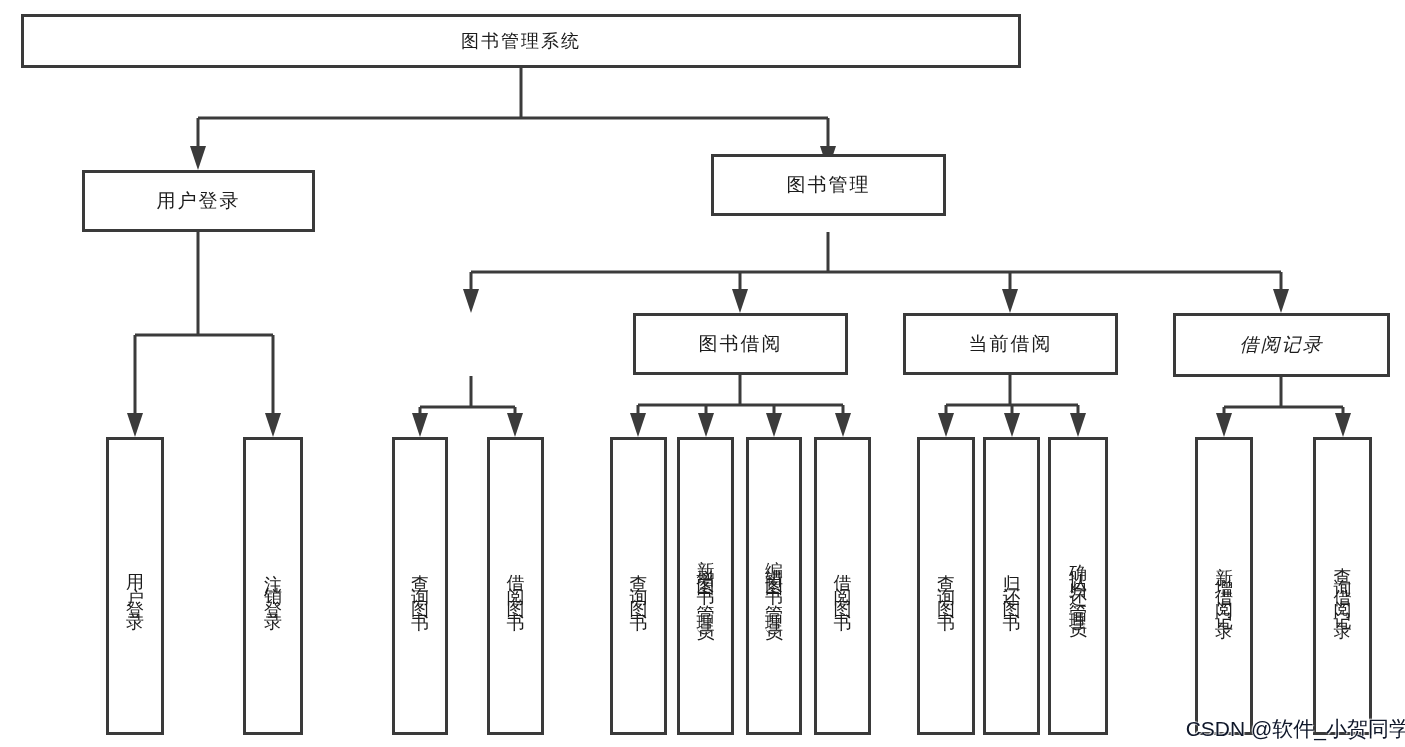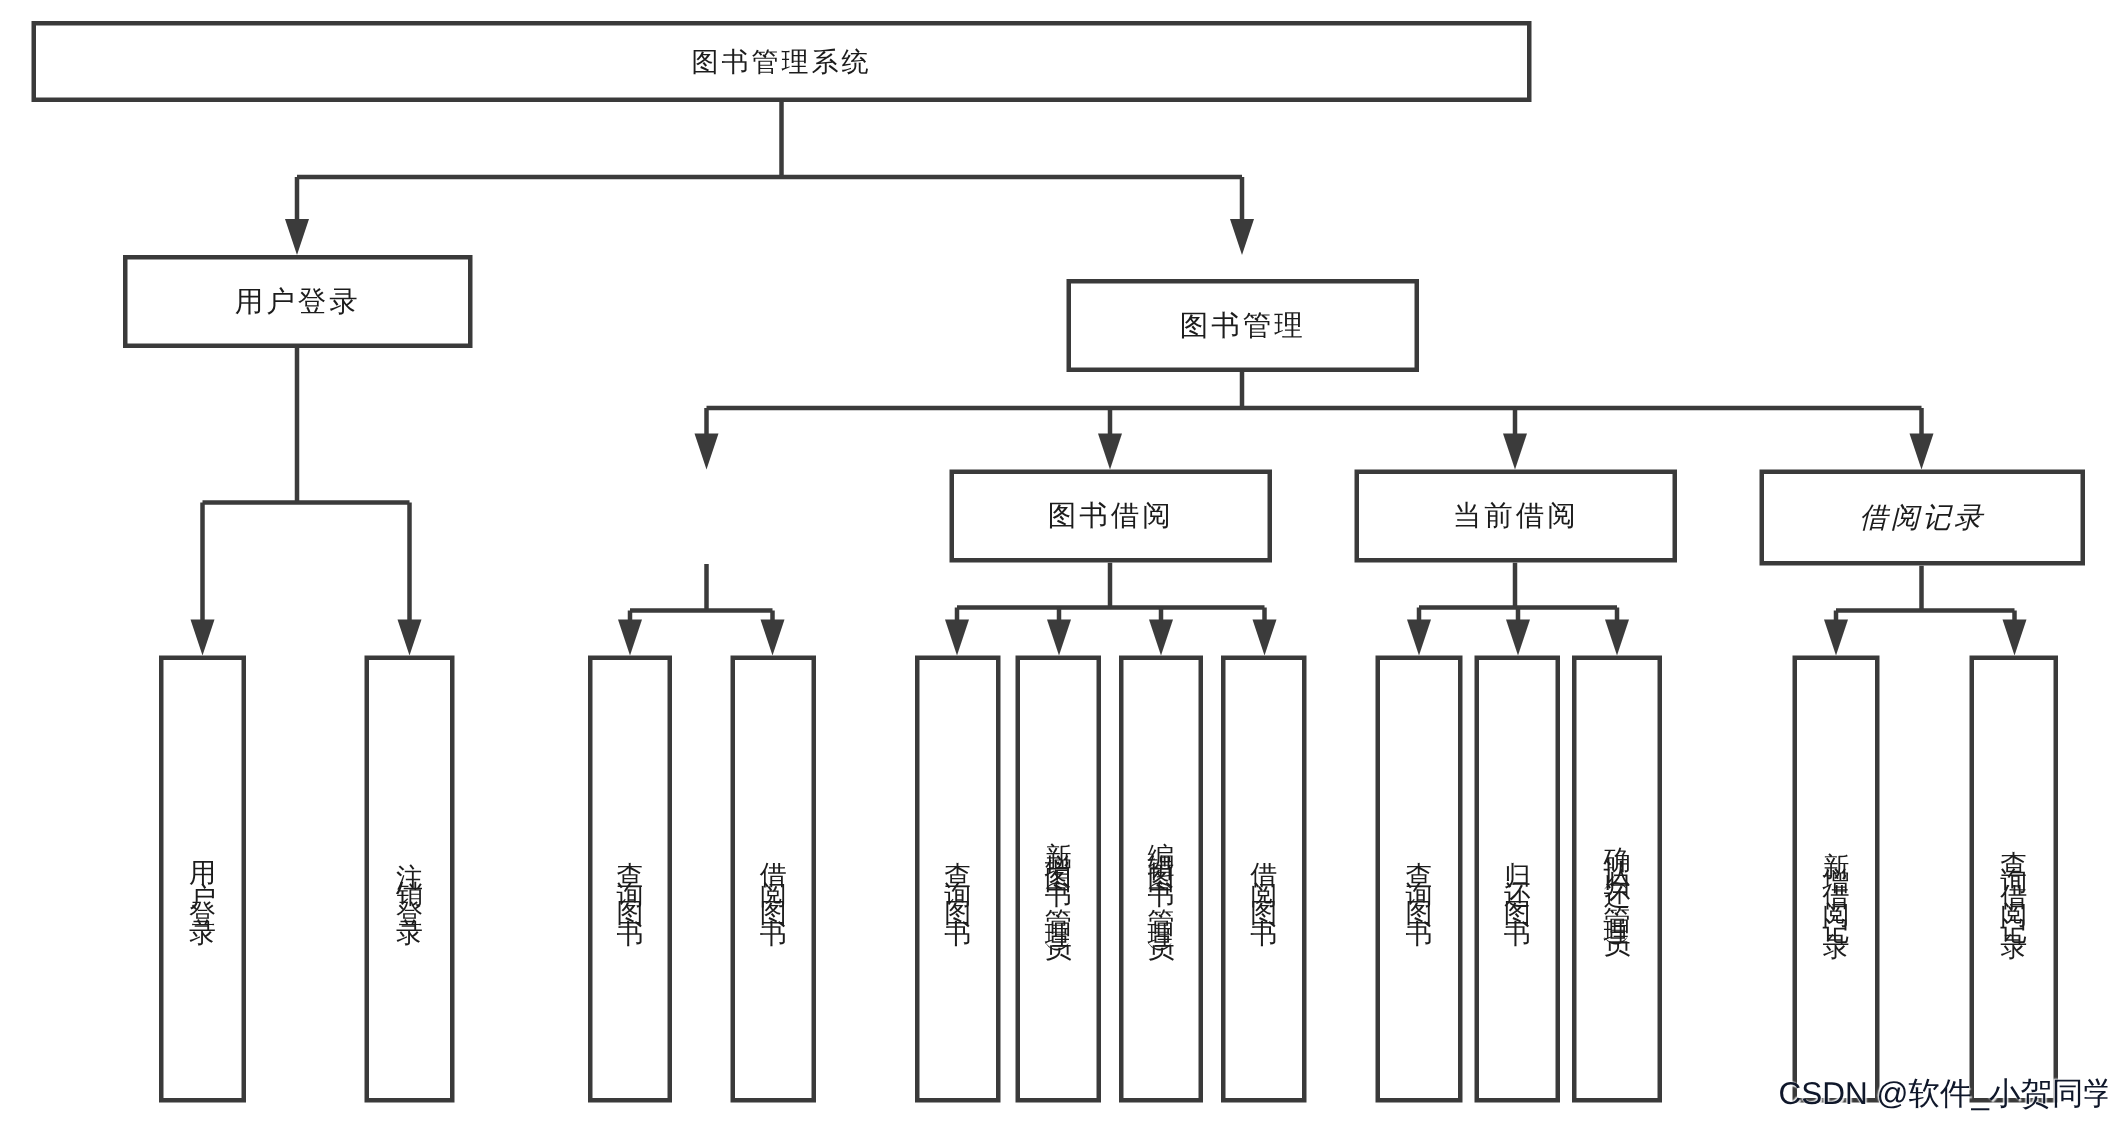--- a/index.html
+++ b/index.html
@@ -125,21 +125,21 @@
     </g>
   </svg>
 
   <div class="box" style="left:21px; top:14px; width:1000px; height:54px;">
     <span class="hlabel root-label">图书管理系统</span>
   </div>
 
   <div class="box" style="left:82px; top:170px; width:233px; height:62px;">
     <span class="hlabel">用户登录</span>
   </div>
-  <div class="box" style="left:711px; top:186px; width:235px; height:62px;">
+  <div class="box" style="left:711px; top:154px; width:235px; height:62px;">
     <span class="hlabel">图书管理</span>
   </div>
 
   <div class="box" style="left:633px; top:313px; width:215px; height:62px;">
     <span class="hlabel">图书借阅</span>
   </div>
   <div class="box" style="left:903px; top:313px; width:215px; height:62px;">
     <span class="hlabel">当前借阅</span>
   </div>
   <div class="box" style="left:1173px; top:313px; width:217px; height:64px;font-style:italic;">

